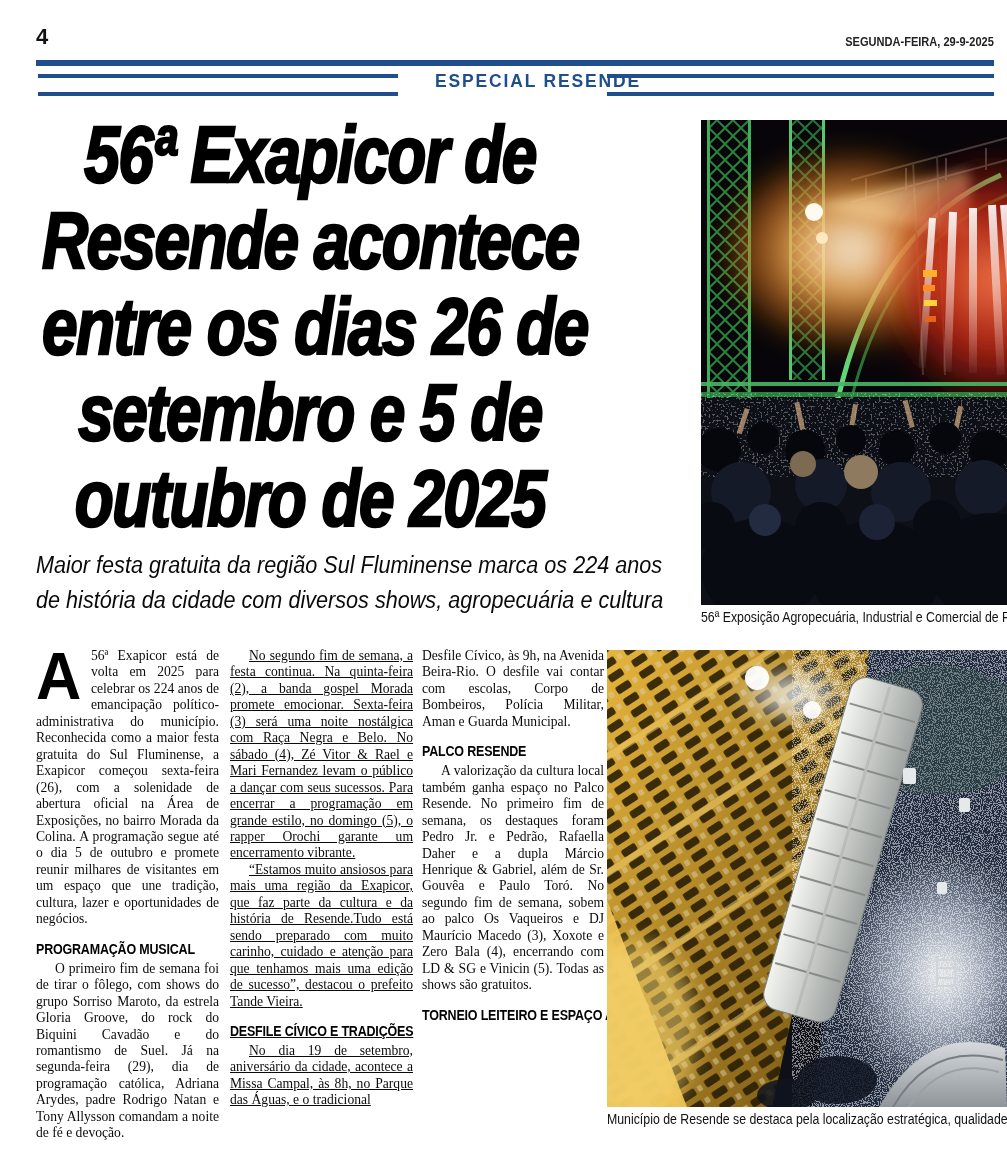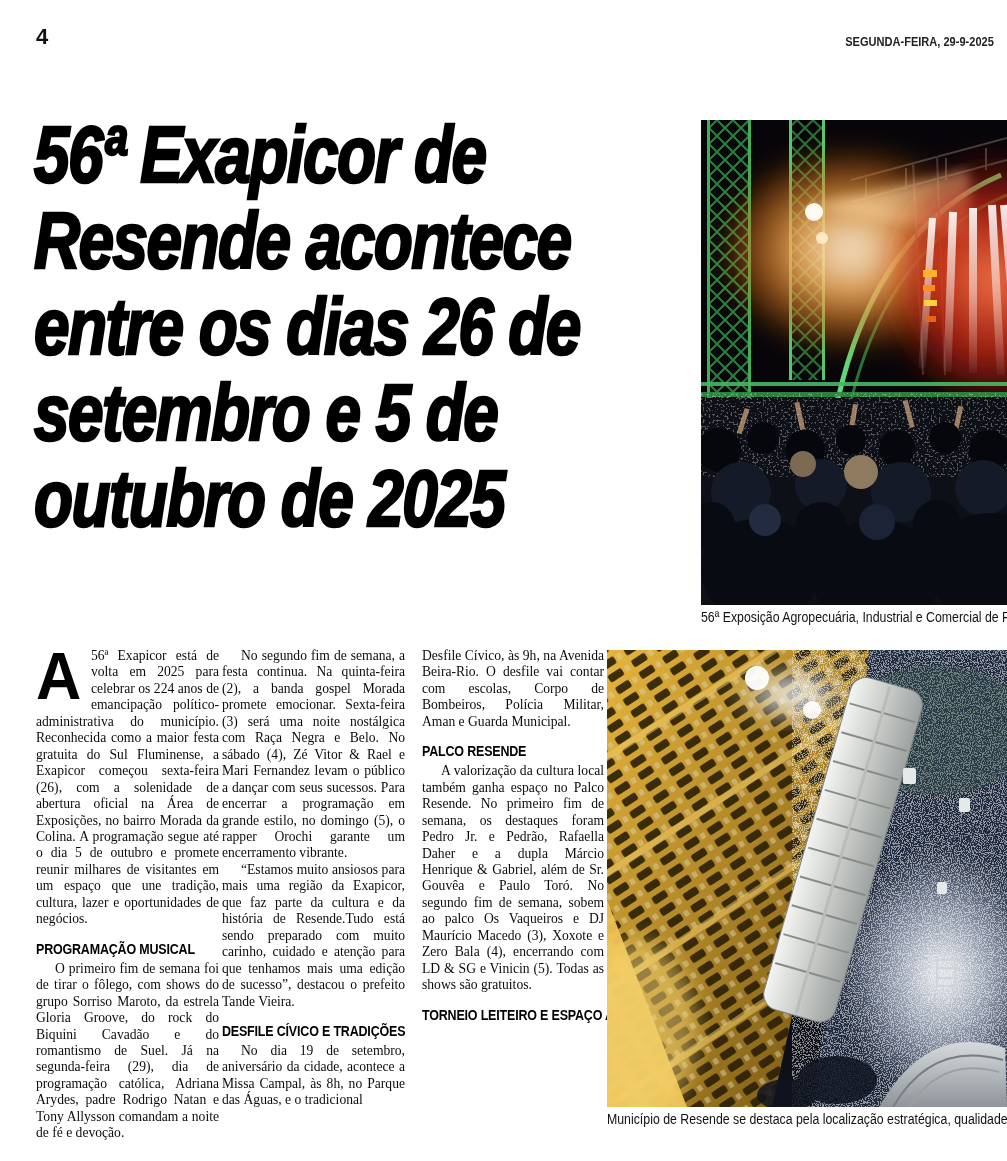--- a/index.html
+++ b/index.html
@@ -15,33 +15,33 @@
   .banner{position:absolute;left:36px;top:60px;width:958px;height:34px;}
   .banner .rule-full{position:absolute;left:0;top:0;width:100%;height:6px;background:var(--blue);}
   .banner .rules-seg{position:absolute;top:14px;height:14px;border-top:4px solid var(--blue);border-bottom:4px solid var(--blue);}
   .banner .rules-left{left:2px;width:360px;}
   .banner .rules-right{left:571px;width:387px;}
   .banner .title{position:absolute;left:382px;top:11px;width:240px;text-align:center;
                  font:700 19px/1 "Liberation Sans",sans-serif;color:var(--blue);letter-spacing:2px;
                  transform:scaleX(.92);transform-origin:50% 50%;white-space:nowrap;}
 
   
-  .headline{position:absolute;left:34px;top:112px;width:670px;}
+  .headline{position:absolute;left:42px;top:112px;width:670px;text-align:center;}
   .headline .hl{font:italic 700 80px/86px "Liberation Sans",sans-serif;color:#000;
                 -webkit-text-stroke:2.6px #000;letter-spacing:-2px;white-space:nowrap;
                 transform:scaleX(.8);transform-origin:0 50%;}
   .subhead{position:absolute;left:36px;top:548px;width:670px;}
   .subhead .sl{font:italic 400 23.5px/35px "Liberation Sans",sans-serif;color:#0a0a0a;
                white-space:nowrap;transform:scaleX(.92);transform-origin:0 50%;letter-spacing:0;}
 
   
   .col{position:absolute;top:648px;font:400 13.6px/16.45px "Liberation Serif",serif;
        text-align:justify;color:#0b0b0b;}
   .col-1{left:36px;width:183px;}
-  .col-2{left:222px;width:183px;}
+  .col-2{left:230px;width:183px;text-decoration:underline;}
   .col-3{left:422px;width:182px;}
   .col p{margin:0;}
   .col p.ind{text-indent:19px;}
   .sec-head{font:700 14.5px/16px "Liberation Sans",sans-serif;color:#000;letter-spacing:-.2px;
             transform:scaleX(.86);transform-origin:0 50%;white-space:nowrap;margin:13px 0 4px 0;}
   .dropcap{float:left;font:700 66px/50px "Liberation Sans",sans-serif;color:#000;
            width:50px;height:50px;margin:3px 5px 0 0;transform:scaleX(.95);transform-origin:0 0;}
 
   
   figure{margin:0;padding:0;}
@@ -54,29 +54,39 @@
   .caption-bottom{left:607px;top:1110px;width:400px;height:20px;}
 </style>
 </head>
 <body>
 
 <div id="page">
 
   <div class="page-number">4</div>
   <div class="page-date">SEGUNDA-FEIRA, 29-9-2025</div>
 
+  <div class="banner">
+    <div class="rule-full"></div>
+    <div class="rules-seg rules-left"></div>
+    <div class="title">ESPECIAL RESENDE</div>
+    <div class="rules-seg rules-right"></div>
+  </div>
 
   <div class="headline">
     <div class="hl">56ª Exapicor de</div>
     <div class="hl">Resende acontece</div>
     <div class="hl">entre os dias 26 de</div>
     <div class="hl">setembro e 5 de</div>
     <div class="hl">outubro de 2025</div>
   </div>
 
+  <div class="subhead">
+    <div class="sl">Maior festa gratuita da região Sul Fluminense marca os 224 anos</div>
+    <div class="sl">de história da cidade com diversos shows, agropecuária e cultura</div>
+  </div>
 
   <div class="col col-1">
     <p><span class="dropcap">A</span><span>56ª Exapicor está de volta em 2025 para celebrar os 224 anos de emancipação político-administrativa do município. Reconhecida como a maior festa gratuita do Sul Fluminense, a Exapicor começou sexta-feira (26), com a solenidade de abertura oficial na Área de Exposições, no bairro Morada da Colina. A programação segue até o dia 5 de outubro e promete reunir milhares de visitantes em um espaço que une tradição, cultura, lazer e oportunidades de negócios.</span></p>
     <div class="sec-head">PROGRAMAÇÃO MUSICAL</div>
     <p class="ind">O primeiro fim de semana foi de tirar o fôlego, com shows do grupo Sorriso Maroto, da estrela Gloria Groove, do rock do Biquini Cavadão e do romantismo de Suel. Já na segunda-feira (29), dia de programação católica, Adriana Arydes, padre Rodrigo Natan e Tony Allysson comandam a noite de fé e devoção.</p>
   </div>
 
   <div class="col col-2">
     <p class="ind">No segundo fim de semana, a festa continua. Na quinta-feira (2), a banda gospel Morada promete emocionar. Sexta-feira (3) será uma noite nostálgica com Raça Negra e Belo. No sábado (4), Zé Vitor &amp; Rael e Mari Fernandez levam o público a dançar com seus sucessos. Para encerrar a programação em grande estilo, no domingo (5), o rapper Orochi garante um encerramento vibrante.</p>
     <p class="ind">“Estamos muito ansiosos para mais uma região da Exapicor, que faz parte da cultura e da história de Resende.Tudo está sendo preparado com muito carinho, cuidado e atenção para que tenhamos mais uma edição de sucesso”, destacou o prefeito Tande Vieira.</p>

